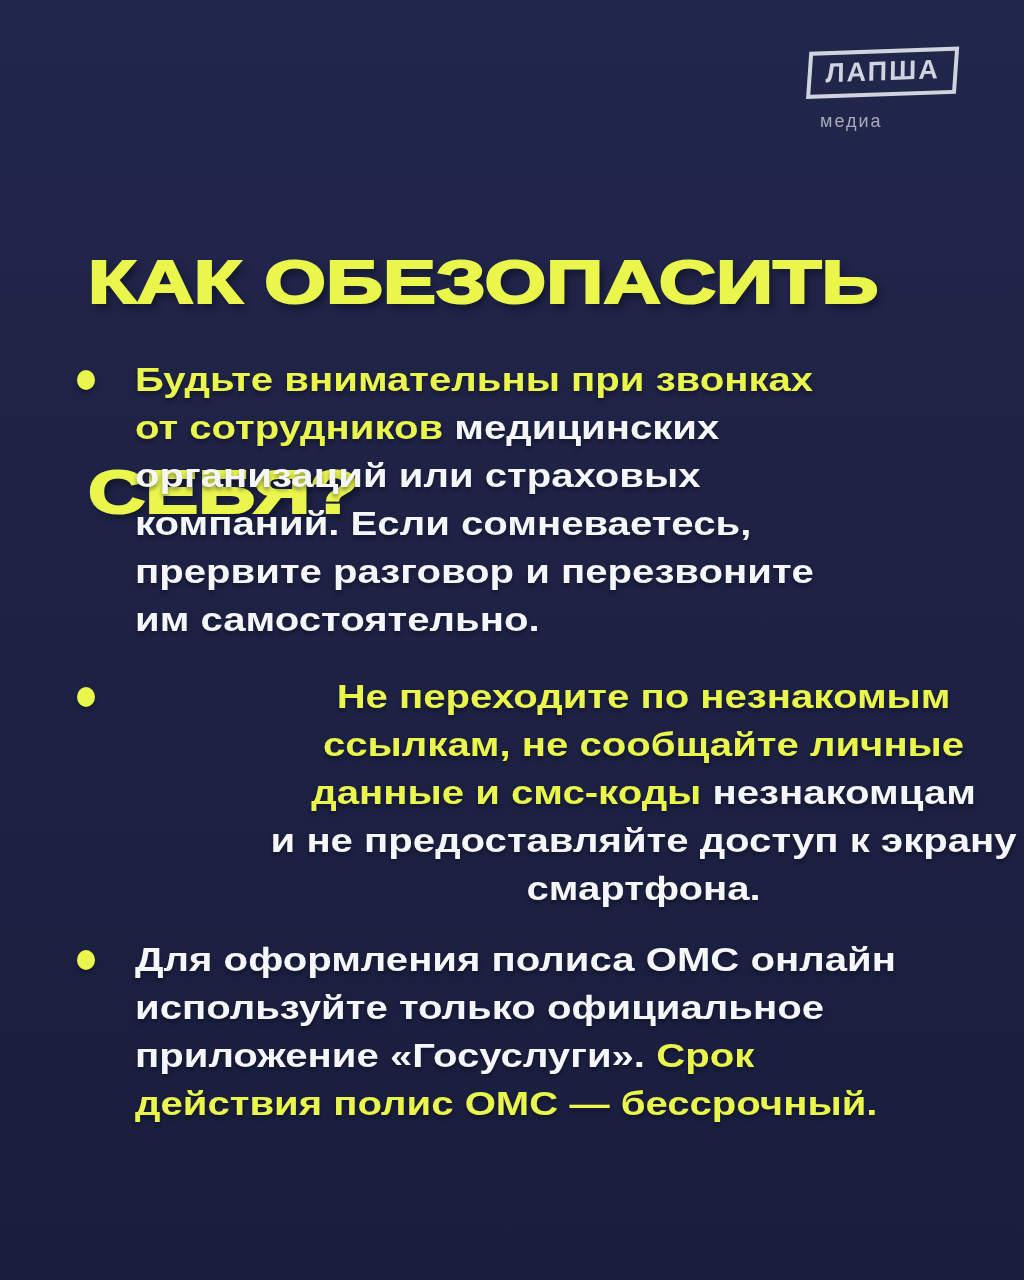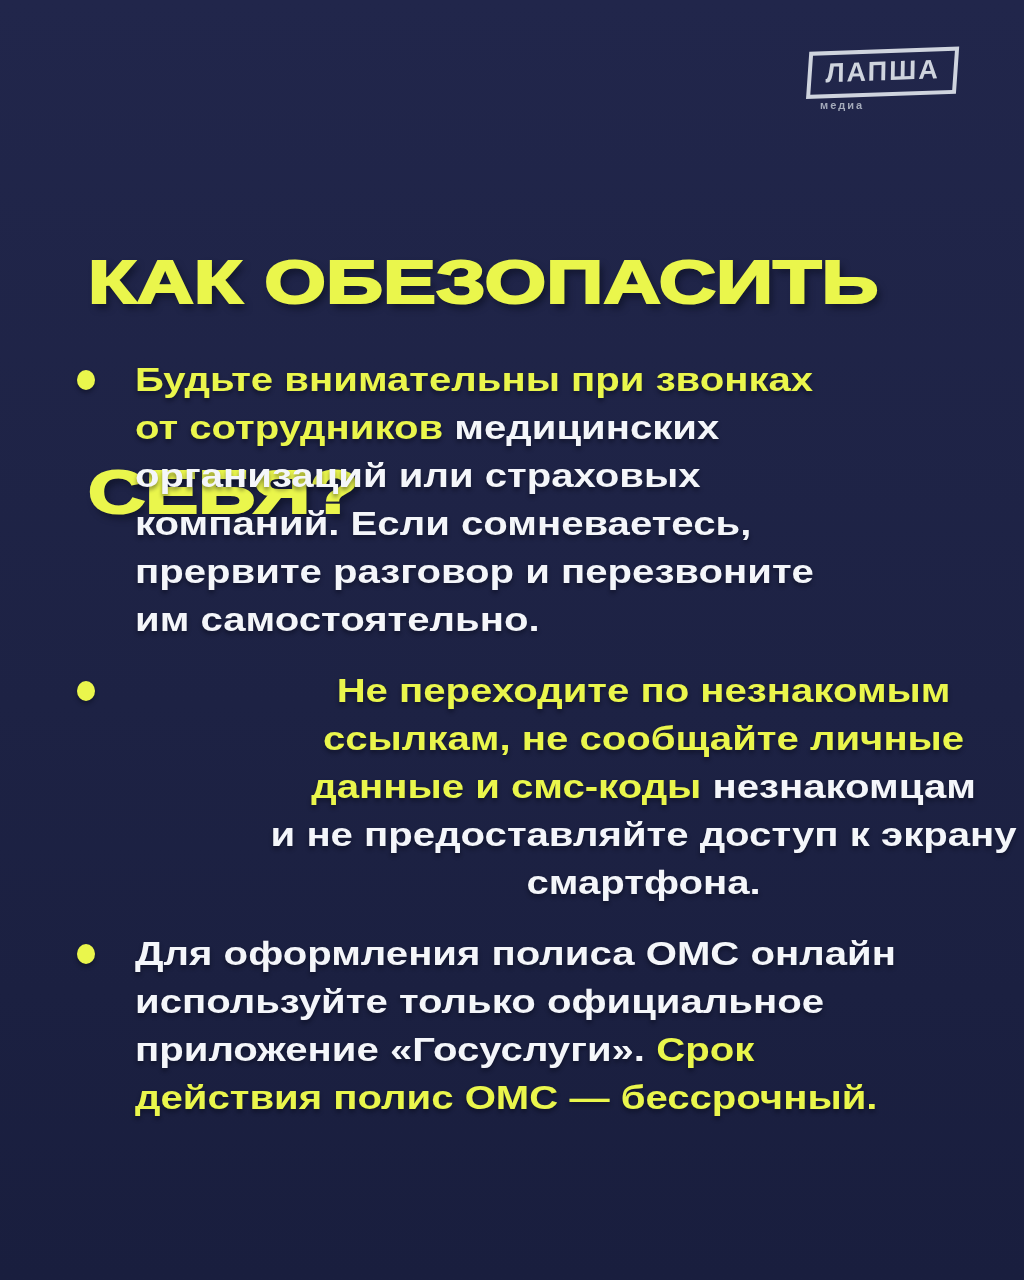--- a/index.html
+++ b/index.html
@@ -38,23 +38,23 @@
   }
   .logo-box span{
     display:inline-block;
     font-weight:bold;
     font-size:27px;
     letter-spacing:2px;
     color:var(--logo);
     transform:skewX(3deg);
   }
   .logo-sub{
-    margin:0 0 0 14px;
-    font-weight:bold;
-    font-size:11px;
+    margin:12px 0 0 14px;
+    font-weight:normal;
+    font-size:18px;
     letter-spacing:2px;
     color:var(--logo-sub);
   }
 
   
   .heading{
     position:absolute;
     left:88px;top:107px;
     font-weight:bold;
     font-size:62px;
@@ -71,21 +71,21 @@
   
   #bullets{
     position:absolute;
     left:77px;top:355px;
     width:920px;
   }
   .bullet-item{
     position:relative;
     padding-left:58px;
   }
-  .bullet-item:nth-child(1){margin-bottom:23px;}
+  .bullet-item:nth-child(1){margin-bottom:29px;}
   .bullet-item:nth-child(2){margin-bottom:23px;text-align:center;}
   .dot{
     position:absolute;
     left:0;top:15px;
     width:18px;height:20px;
     border-radius:50%;
     background:var(--accent);
     box-shadow:0 3px 4px rgba(4,7,20,.4);
   }
   .b-text{

